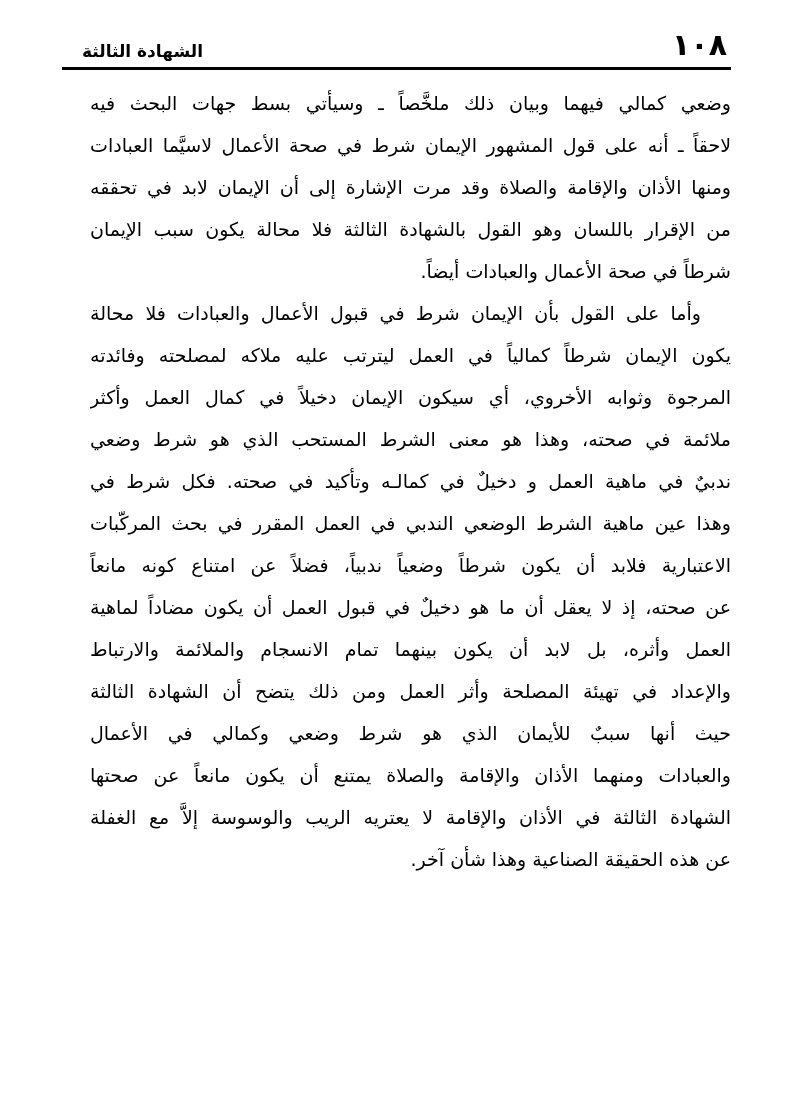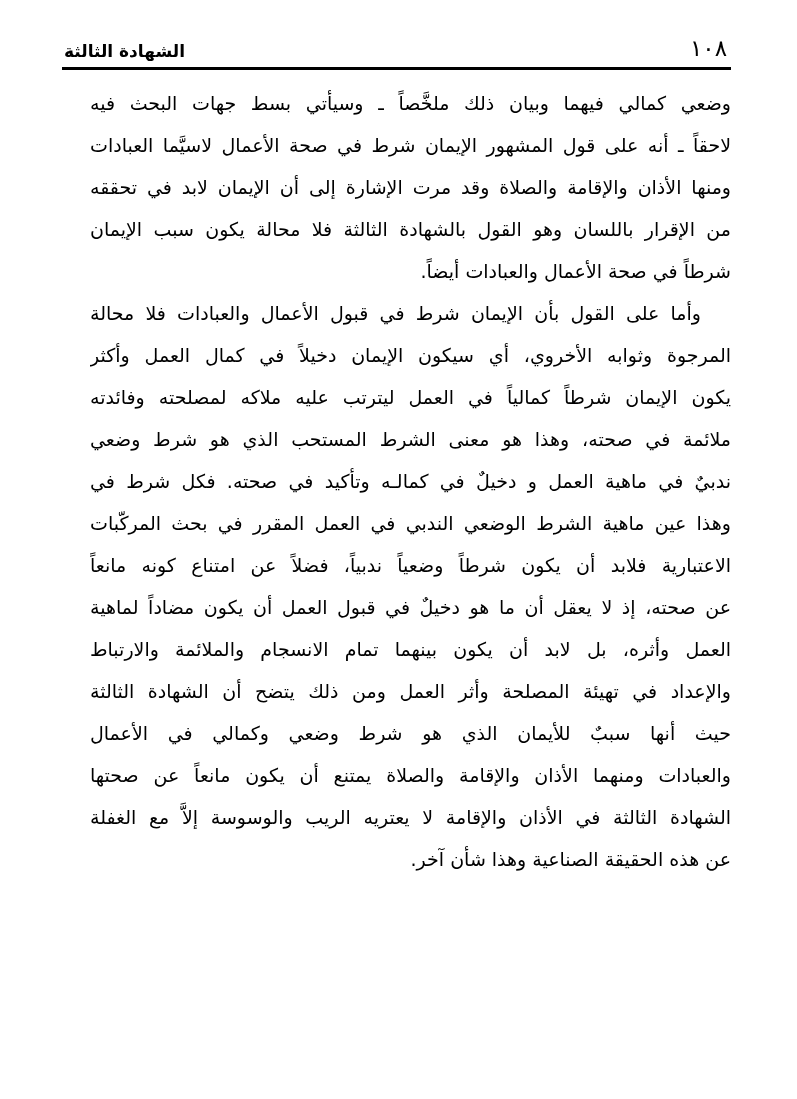--- a/index.html
+++ b/index.html
@@ -20,31 +20,32 @@
     color: #000000;
     overflow: hidden;
   }
   .header {
     display: flex;
     justify-content: space-between;
     align-items: flex-end;
     height: 34px;
   }
   .page-number {
-    font-size: 23px;
-    font-weight: normal;
+    font-size: 30px;
+    font-weight: bold;
     letter-spacing: 6px;
     line-height: 1;
     padding-right: 4px;
   }
   .running-title {
     font-size: 17px;
     font-weight: bold;
     line-height: 1;
     padding-left: 2px;
+    margin-left: 18px;
   }
   .rule {
     margin-top: 7px;
     border-top: 3px solid #000000;
     height: 0;
   }
   .body-text {
     margin-top: 12px;
     font-size: 19px;
   }
@@ -73,22 +74,22 @@
     <div class="running-title">الشهادة الثالثة</div>
   </div>
   <div class="rule"></div>
   <div class="body-text" id="body-text">
       <div class="line">وضعي كمالي فيهما وبيان ذلك ملخَّصاً ـ وسيأتي بسط جهات البحث فيه</div>
       <div class="line">لاحقاً ـ أنه على قول المشهور الإيمان شرط في صحة الأعمال لاسيَّما العبادات</div>
       <div class="line">ومنها الأذان والإقامة والصلاة وقد مرت الإشارة إلى أن الإيمان لابد في تحققه</div>
       <div class="line">من الإقرار باللسان وهو القول بالشهادة الثالثة فلا محالة يكون سبب الإيمان</div>
       <div class="line last">شرطاً في صحة الأعمال والعبادات أيضاً.</div>
       <div class="line indent">وأما على القول بأن الإيمان شرط في قبول الأعمال والعبادات فلا محالة</div>
+      <div class="line">يكون الإيمان شرطاً كمالياً في العمل ليترتب عليه ملاكه لمصلحته وفائدته</div>
       <div class="line">المرجوة وثوابه الأخروي، أي سيكون الإيمان دخيلاً في كمال العمل وأكثر</div>
-      <div class="line">يكون الإيمان شرطاً كمالياً في العمل ليترتب عليه ملاكه لمصلحته وفائدته</div>
       <div class="line">ملائمة في صحته، وهذا هو معنى الشرط المستحب الذي هو شرط وضعي</div>
       <div class="line">ندبيٌ في ماهية العمل و دخيلٌ في كمالـه وتأكيد في صحته. فكل شرط في</div>
       <div class="line">وهذا عين ماهية الشرط الوضعي الندبي في العمل المقرر في بحث المركّبات</div>
       <div class="line">الاعتبارية فلابد أن يكون شرطاً وضعياً ندبياً، فضلاً عن امتناع كونه مانعاً</div>
       <div class="line">عن صحته، إذ لا يعقل أن ما هو دخيلٌ في قبول العمل أن يكون مضاداً لماهية</div>
       <div class="line">العمل وأثره، بل لابد أن يكون بينهما تمام الانسجام والملائمة والارتباط</div>
       <div class="line">والإعداد في تهيئة المصلحة وأثر العمل ومن ذلك يتضح أن الشهادة الثالثة</div>
       <div class="line">حيث أنها سببٌ للأيمان الذي هو شرط وضعي وكمالي في الأعمال</div>
       <div class="line">والعبادات ومنهما الأذان والإقامة والصلاة يمتنع أن يكون مانعاً عن صحتها</div>
       <div class="line">الشهادة الثالثة في الأذان والإقامة لا يعتريه الريب والوسوسة إلاَّ مع الغفلة</div>

